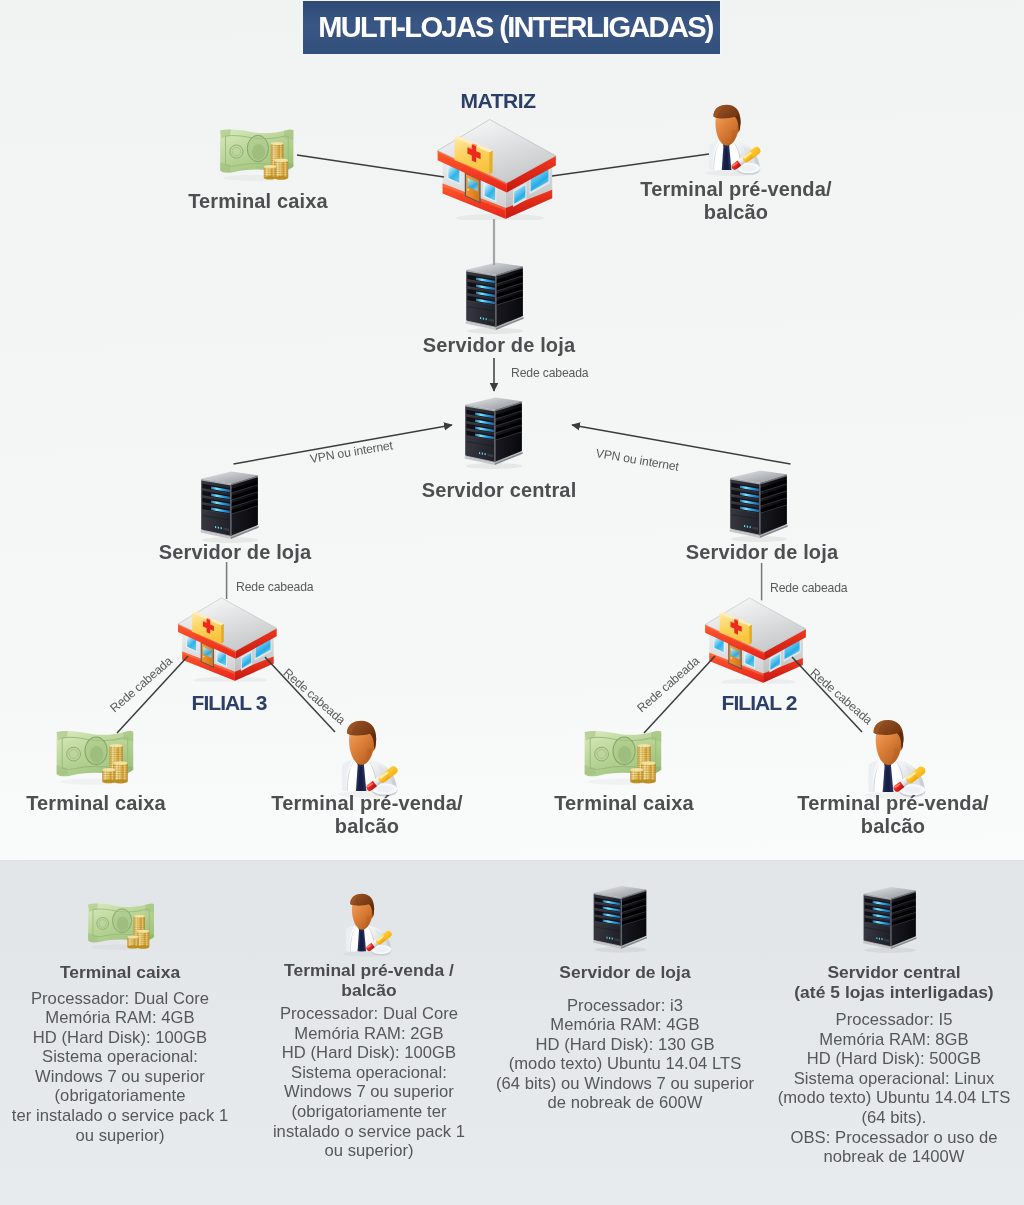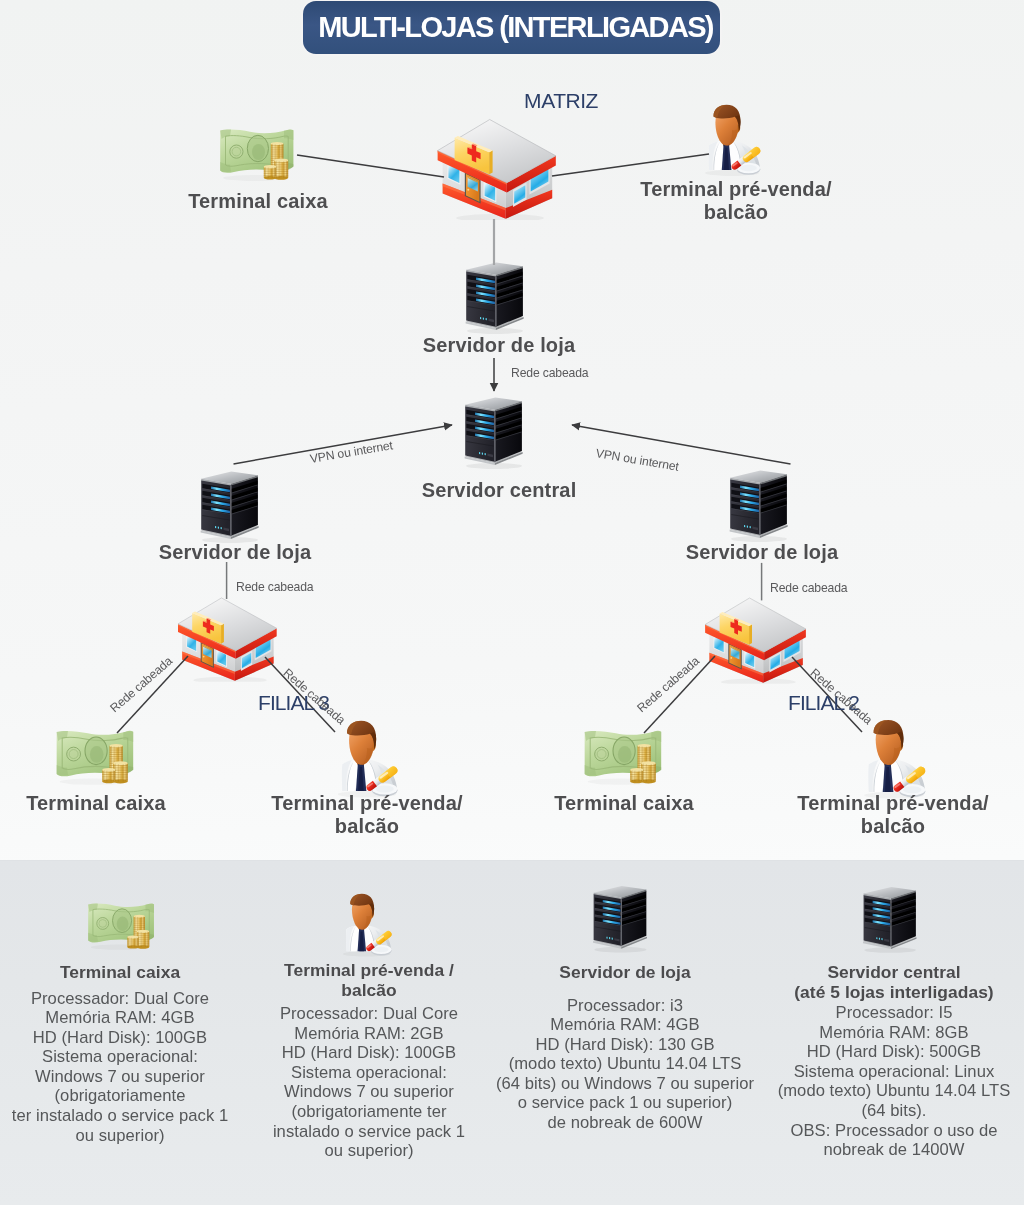--- a/index.html
+++ b/index.html
@@ -7,28 +7,28 @@
        font-family:"Liberation Sans",sans-serif;
        background:#f6f6f6;}
   #page{position:relative;width:1024px;height:1205px;
         background:linear-gradient(178deg,#f1f3f2 0%,#f3f4f4 22%,#f6f7f7 55%,#fafbfb 72%,#f8f9fa 100%);}
 
   
   .banner{position:absolute;left:303px;top:1px;width:417px;height:53px;
           background:linear-gradient(180deg,#2e4a74 0%,#3a5685 45%,#32507c 100%);
           box-shadow:0 0 0 2px #f4f4f4;
           display:flex;align-items:center;justify-content:center;padding-left:8px;
-          box-sizing:border-box;border-radius:13px;}
+          box-sizing:border-box;}
   .banner span{color:#ffffff;font-weight:bold;font-size:29px;letter-spacing:-1.65px;
                font-family:"Liberation Sans",sans-serif;}
 
   
   .lbl{position:absolute;text-align:center;color:#4e4e50;font-weight:bold;
        font-size:20px;line-height:23px;letter-spacing:0.15px;}
-  .lbl-blue{position:absolute;text-align:right;color:#2c3f68;font-weight:normal;
+  .lbl-blue{position:absolute;text-align:center;color:#2c3f68;font-weight:bold;
        font-size:21px;line-height:22px;letter-spacing:-0.95px;}
   .lnklbl{position:absolute;color:#5a5a5c;font-size:12.2px;font-weight:400;
        white-space:nowrap;letter-spacing:-0.15px;}
 
   
   .footer{position:absolute;left:0;top:860px;width:1024px;height:345px;
           border-top:1px solid #dfe2e5;box-sizing:border-box;
           background:linear-gradient(180deg,#e2e5e8 0%,#e4e7e9 35%,#e8ebed 100%);}
   .fcol{position:absolute;text-align:center;}
   .fcol .ftitle{color:#4b4b4d;font-weight:bold;font-size:17.4px;line-height:19.5px;
@@ -138,31 +138,30 @@
   </div>
 
   <div class="fcol" style="left:495px;top:963px;width:260px">
     <div class="ftitle">Servidor de loja</div>
     <div class="fbody" style="margin-top:13px">
       <div>Processador: i3</div>
       <div>Memória RAM: 4GB</div>
       <div>HD (Hard Disk): 130 GB</div>
       <div>(modo texto) Ubuntu 14.04 LTS</div>
       <div>(64 bits) ou Windows 7 ou superior</div>
-      <div>o service pack 1 ou superior)</div>
       <div>de nobreak de 600W</div>
     </div>
   </div>
 
   <div class="fcol" style="left:769px;top:963px;width:250px">
     <div class="ftitle">
       <div>Servidor central</div>
       <div>(até 5 lojas interligadas)</div>
     </div>
-    <div class="fbody" style="margin-top:1px">
+    <div class="fbody" style="margin-top:8px">
       <div>Processador: I5</div>
       <div>Memória RAM: 8GB</div>
       <div>HD (Hard Disk): 500GB</div>
       <div>Sistema operacional: Linux</div>
       <div>(modo texto) Ubuntu 14.04 LTS</div>
       <div>(64 bits).</div>
       <div>OBS: Processador o uso de</div>
       <div>nobreak de 1400W</div>
     </div>
   </div>

